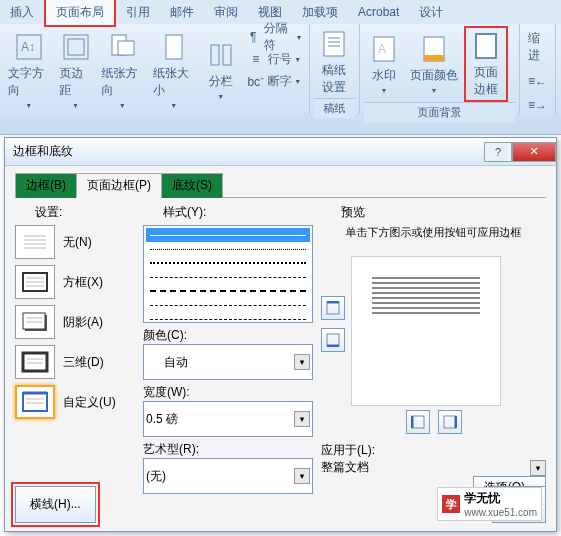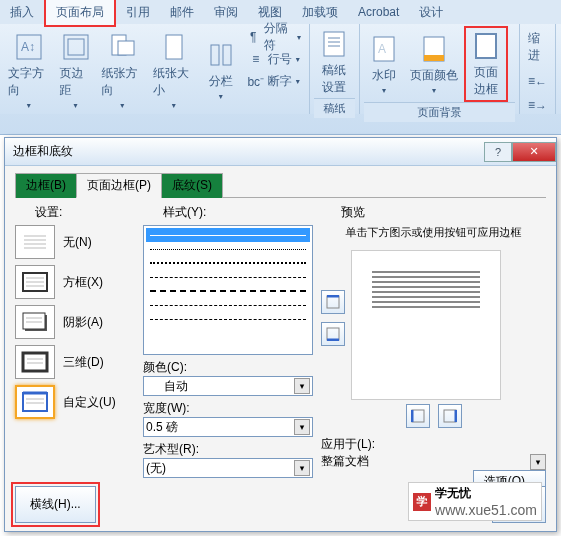--- a/index.html
+++ b/index.html
@@ -46,25 +46,25 @@
 .setting-item { display: flex; align-items: center; gap: 8px; margin-bottom: 6px; cursor: pointer; }
 .setting-item .thumb { width: 40px; height: 34px; border: 1px solid #999; background: #fff; display: flex; align-items: center; justify-content: center; }
 .setting-item.sel .thumb { border: 2px solid #f5a623; box-shadow: 0 0 4px #f5a623; }
 
 .style-list { border: 1px solid #7a9ac0; background: #fff; height: 130px; overflow: hidden; padding: 2px; }
 .style-line { height: 14px; display: flex; align-items: center; padding: 0 4px; }
 .style-line.sel { background: #3399ff; }
 .lshape { width: 100%; height: 0; border-top-width: 1px; border-top-color: #000; }
 
 .fld { margin-top: 4px; }
-.fld select, .fld .combo { width: 100%; height: 20px; border: 1px solid #7a9ac0; background: #fff; font-size: 12px; padding: 0 2px; }
+.fld select, .fld .combo { width: 100%; height: 36px; border: 1px solid #7a9ac0; background: #fff; font-size: 12px; padding: 0 2px; }
 .combo { display: flex; align-items: center; justify-content: space-between; }
 .combo .cbtn { width: 16px; height: 16px; background: #e8e8e8; border: 1px solid #999; text-align: center; line-height: 14px; font-size: 9px; }
 
-.preview-hint { text-align: center; font-size: 11px; margin-bottom: 10px; }
+.preview-hint { text-align: center; font-size: 11px; margin-bottom: 16px; }
 .preview-box { display: flex; gap: 6px; }
 .preview-side { display: flex; flex-direction: column; gap: 8px; margin-top: 40px; }
 .pvbtn { width: 24px; height: 24px; border: 1px solid #7a9ac0; background: linear-gradient(to bottom,#fff,#e0ecf8); display: flex; align-items: center; justify-content: center; cursor: pointer; }
 .preview-page { width: 150px; height: 150px; background: #fff; border: 1px solid #ccc; padding: 20px; display: flex; flex-direction: column; gap: 3px; }
 .pline { height: 2px; background: #888; }
 .preview-bottom { display: flex; gap: 8px; margin-top: 4px; justify-content: center; }
 
 .apply-row { margin-top: 8px; }
 .opt-btn { float: right; padding: 2px 10px; border: 1px solid #7a9ac0; background: linear-gradient(to bottom,#fff,#e0ecf8); cursor: pointer; }
 
@@ -412,19 +412,19 @@
     </div>
 
     <div class="dlg-footer">
       <button class="hl-btn highlight">横线(H)...</button>
       <div class="footer-right">
         <button class="hl-btn">确定</button>
         <div class="watermark">
           <div class="logo">学</div>
           <div>
             <div>学无忧</div>
-            <div style="font-size:14px;font-weight:normal;color:#666">www.xue51.com</div>
+            <div style="font-size:10px;font-weight:normal;color:#666">www.xue51.com</div>
           </div>
         </div>
       </div>
     </div>
   </div>
 </div>
 
 </body></html>

